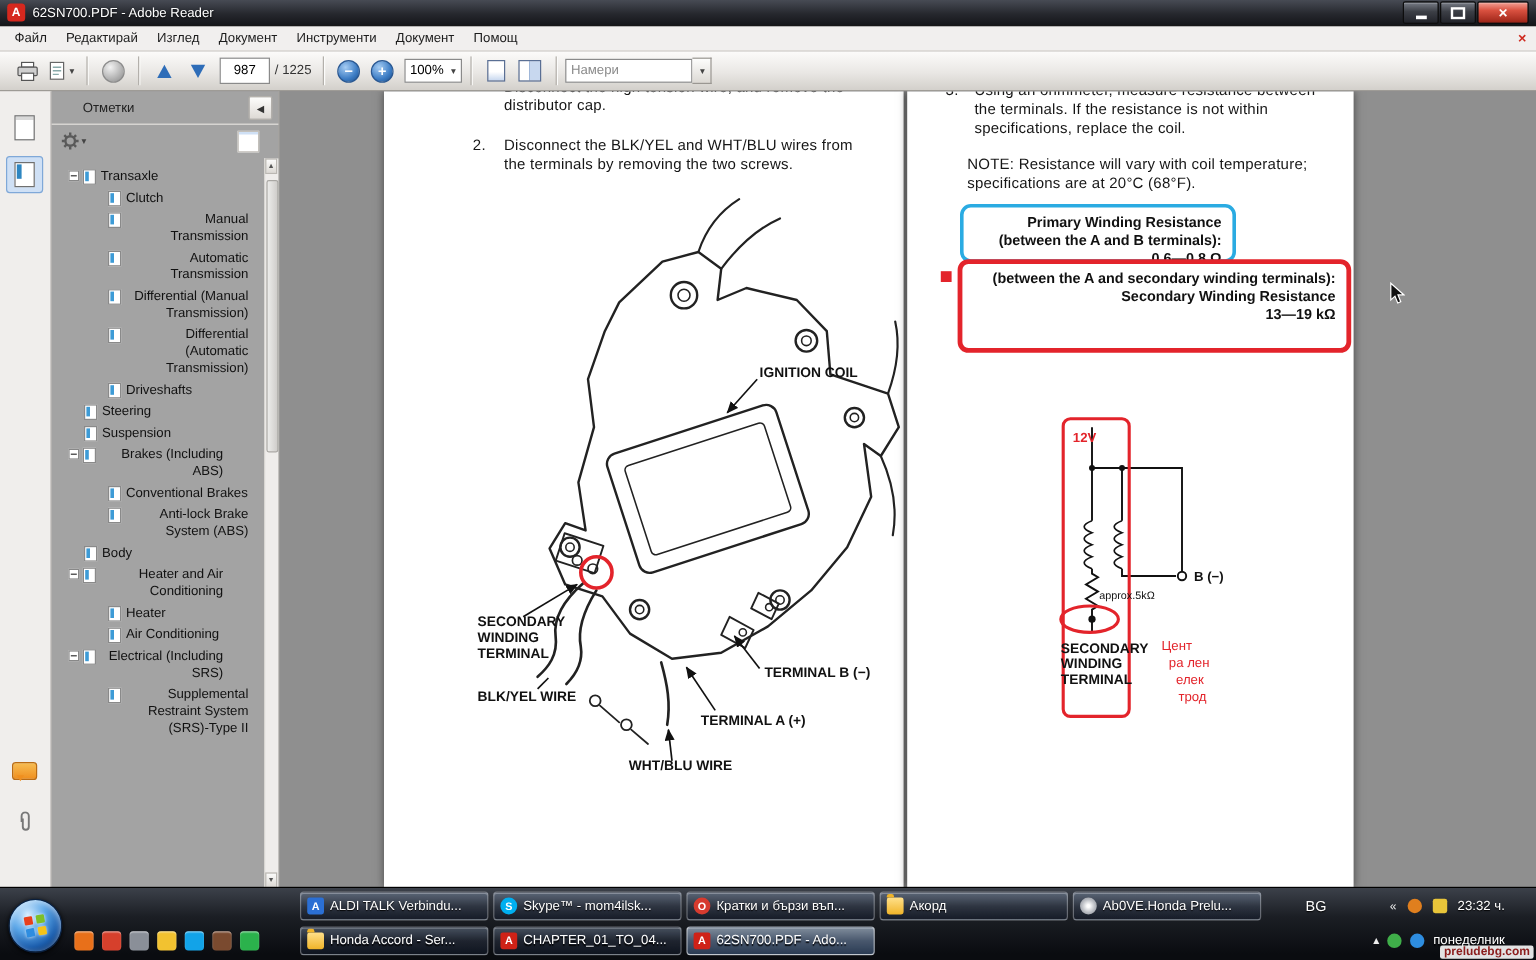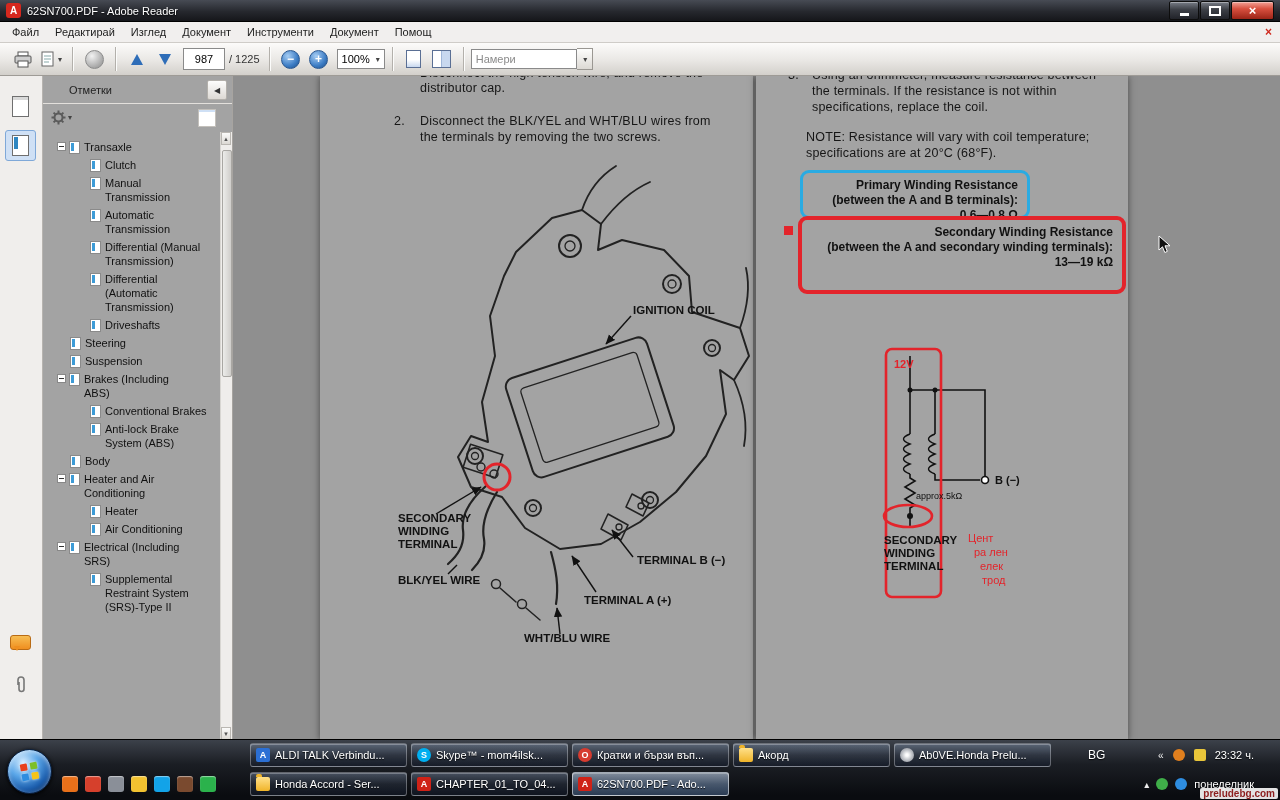--- a/index.html
+++ b/index.html
@@ -59,36 +59,36 @@
   .bubbleg::after{content:"";position:absolute;left:3px;bottom:-5px;border:3px solid transparent;border-top:5px solid #ef8f1f;}
 
   
   .bmpanel{position:absolute;left:43px;top:76px;width:189px;bottom:60px;background:#a3a3a3;border-right:1px solid #a7a4a0;}
   .bm-header{height:27px;display:flex;align-items:center;padding-left:26px;font-size:11px;color:#222;position:relative;border-bottom:1px solid #e3e0dc;}
   .collapse-btn{position:absolute;right:5px;top:4px;width:18px;height:18px;border:1px solid #b3b0ab;border-radius:2px;
     background:linear-gradient(#fdfdfc,#ddd9d4);display:flex;align-items:center;justify-content:center;font-size:8px;color:#333;}
   .bm-tools{height:26px;display:flex;align-items:center;padding:0 8px;position:relative;}
   .panel-opt{position:absolute;right:16px;top:5px;width:16px;height:16px;border:1px solid #c3c0bb;background:#fff;box-shadow:inset 0 2px 0 #cfe0f5;}
   .bm-tree{position:absolute;left:0;top:56px;right:11px;bottom:0;overflow:hidden;padding-top:4px;}
-  .bm-row{display:flex;align-items:flex-start;margin:4px 0;font-size:11px;line-height:14px;color:#111;}
+  .bm-row{display:flex;align-items:flex-start;margin:4px 0;font-size:11px;line-height:14px;color:#111;text-align:right;}
   .lvl1{padding-left:14px;}
   .lvl1.noexp{padding-left:27px;}
   .lvl2{padding-left:47px;}
   .exp{width:9px;height:9px;box-sizing:border-box;border:1px solid #888;background:#fff;margin:2px 3px 0 0;position:relative;flex:none;}
   .exp::before{content:"";position:absolute;left:1px;top:3px;width:5px;height:1px;background:#333;}
   .bm-ico{width:11px;height:13px;box-sizing:border-box;background:#fff;border:1px solid #8a8a8a;margin:1px 4px 0 0;flex:none;position:relative;}
   .bm-ico::before{content:"";position:absolute;left:1px;top:1px;width:3px;height:8px;background:#3d9bd6;}
   .bm-label{max-width:102px;}
   .bm-scroll{position:absolute;right:0;top:56px;width:11px;bottom:0;background:#efedeb;border-left:1px solid #d8d6d2;}
   .sb-arrow{position:absolute;left:0;width:10px;height:13px;display:flex;align-items:center;justify-content:center;font-size:6px;color:#555;background:linear-gradient(#fbfbfa,#dcd9d4);border:1px solid #bab7b2;box-sizing:border-box;}
   .sb-thumb{position:absolute;left:1px;width:8px;top:18px;height:225px;border:1px solid #a9a7a3;border-radius:2px;background:linear-gradient(90deg,#ececea,#cfcdca);}
 
   
   .docarea{position:absolute;left:233px;top:76px;right:0;bottom:60px;background:#8f8f8f;overflow:hidden;}
-  .page{position:absolute;top:0;bottom:0;background:#a3a3a3;box-shadow:0 0 7px rgba(0,0,0,.5);overflow:hidden;}
+  .page{position:absolute;top:0;bottom:0;background:#ffffff;box-shadow:0 0 7px rgba(0,0,0,.5);overflow:hidden;}
   #pageL{left:87px;width:433px;}
   #pageR{left:523px;width:372px;}
   .dl{position:absolute;font-size:12.5px;color:#161616;letter-spacing:.2px;white-space:nowrap;}
   .annot-box{position:absolute;border-radius:9px;padding:5px 9px;box-sizing:border-box;}
   .annot-box .bl{font-size:12px;font-weight:bold;line-height:15px;color:#111;white-space:nowrap;text-align:right;}
   #primaryBox{left:44px;top:94px;width:230px;height:49px;border:3px solid #2aabe2;}
   #secondaryBox{left:42px;top:140px;width:328px;height:78px;border:4px solid #e3242b;}
   .red-sq{position:absolute;left:28px;top:150px;width:9px;height:9px;background:#e3242b;}
   .ill,.circ{position:absolute;}
   .ill{left:0;top:80px;}
@@ -427,22 +427,22 @@
       <div class="dl" style="left:50px;top:54px;">NOTE: Resistance will vary with coil temperature;</div>
       <div class="dl" style="left:50px;top:70px;">specifications are at 20°C (68°F).</div>
 
       <div class="annot-box" id="primaryBox">
         <div class="bl">Primary Winding Resistance</div>
         <div class="bl">(between the A and B terminals):</div>
         <div class="bl">0.6—0.8 Ω</div>
       </div>
       <div class="red-sq"></div>
       <div class="annot-box" id="secondaryBox">
+        <div class="bl">(between the A and secondary winding terminals):</div>
         <div class="bl">Secondary Winding Resistance</div>
-        <div class="bl">(between the A and secondary winding terminals):</div>
         <div class="bl">13—19 kΩ</div>
       </div>
 
       <svg class="circ" width="272" height="340" viewBox="0 0 272 340">
         <g fill="none" stroke="#111" stroke-width="1.6">
           <path d="M54,20 L54,54 L129,54 L129,140"></path>
           <path d="M54,54 L54,98"></path>
           <path d="M79,54 L79,98"></path>
           <path d="M54,98 q-13,5 0,10 q-13,5 0,10 q-13,5 0,10 q-13,5 0,10" stroke-width="1.4"></path>
           <path d="M79,98 q-13,5 0,10 q-13,5 0,10 q-13,5 0,10 q-13,5 0,10" stroke-width="1.4"></path>

